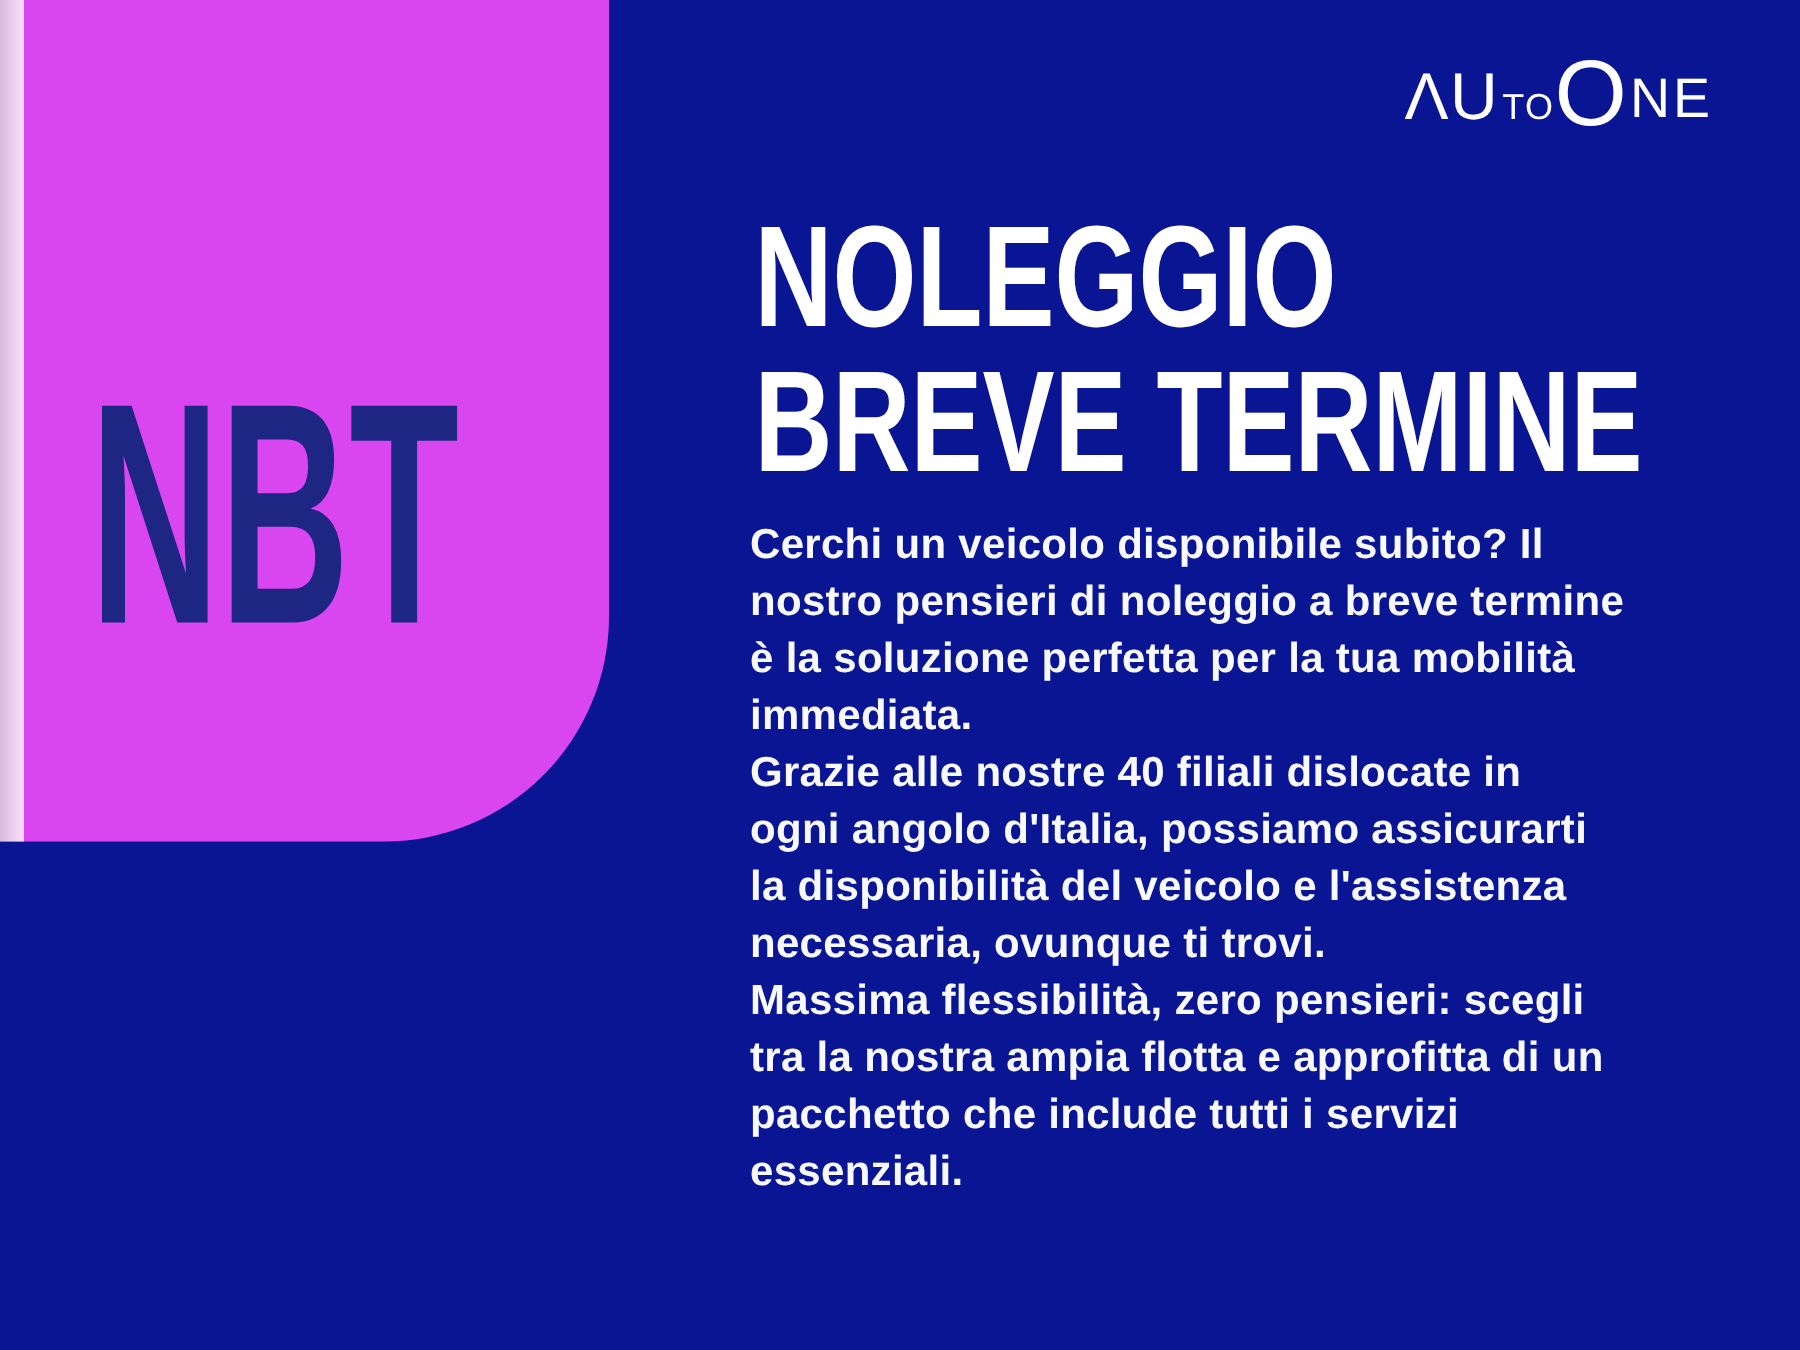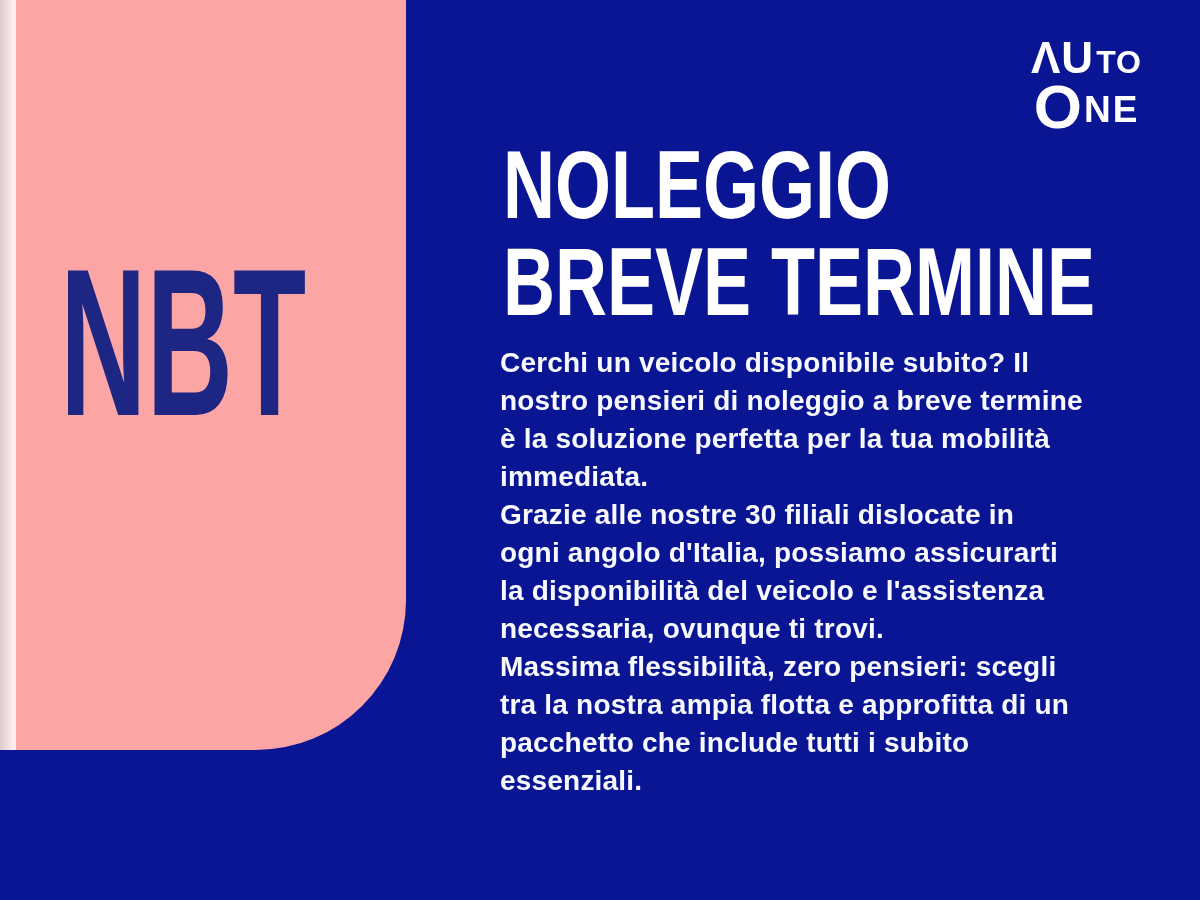--- a/index.html
+++ b/index.html
@@ -12,22 +12,22 @@
     position: relative;
     width: 1200px; height: 900px;
     background: #0a1594;
     overflow: hidden;
   }
 
   
   .left-panel {
     position: absolute;
     left: 0; top: 0;
-    width: 406px; height: 750px;
-    background: #fca5a5;
+    width: 406px; height: 561px;
+    background: #d946ef;
     border-bottom-right-radius: 150px;
   }
   .left-panel::before {
     content: "";
     position: absolute;
     left: 0; top: 0; bottom: 0;
     width: 16px;
     background: linear-gradient(90deg, #d6d6d6 0%, #ffffff 85%);
     opacity: .8;
   }
@@ -46,31 +46,30 @@
     transform-origin: 0 0;
     letter-spacing: 0px;
   }
 
   
   .logo {
     position: absolute;
     top: 36px; right: 58px;
     color: #ffffff;
     display: flex;
-    flex-direction: column;
     align-items: center;
     line-height: 1;
-    font-weight: 700;
+    font-weight: 400;
   }
   .logo-row1 {
     display: flex;
     align-items: baseline;
   }
   .logo-au { font-size: 44px; letter-spacing: 1px; }
-  .logo-to { font-size: 32px; letter-spacing: 1px; margin-left: 2px; }
+  .logo-to { font-size: 24px; letter-spacing: 1px; margin-left: 2px; }
   .logo-row2 {
     display: flex;
     align-items: flex-start;
     margin-top: -4px;
   }
   .logo-o  { font-size: 62px; }
   .logo-ne { font-size: 37px; letter-spacing: 2px; margin-top: 15px; margin-left: 2px; }
 
   
   .heading {
@@ -135,23 +134,23 @@
     <div class="h-line">
       <span class="squeeze">BREVE TERMINE</span>
     </div>
   </h1>
 
   <div class="body-text">
     <p>Cerchi un veicolo disponibile subito? Il
 nostro pensieri di noleggio a breve termine
 è la soluzione perfetta per la tua mobilità
 immediata.</p>
-    <p>Grazie alle nostre 30 filiali dislocate in
+    <p>Grazie alle nostre 40 filiali dislocate in
 ogni angolo d'Italia, possiamo assicurarti
 la disponibilità del veicolo e l'assistenza
 necessaria, ovunque ti trovi.</p>
     <p>Massima flessibilità, zero pensieri: scegli
 tra la nostra ampia flotta e approfitta di un
-pacchetto che include tutti i subito
+pacchetto che include tutti i servizi
 essenziali.</p>
   </div>
 
 </div>
 
 </body></html>

